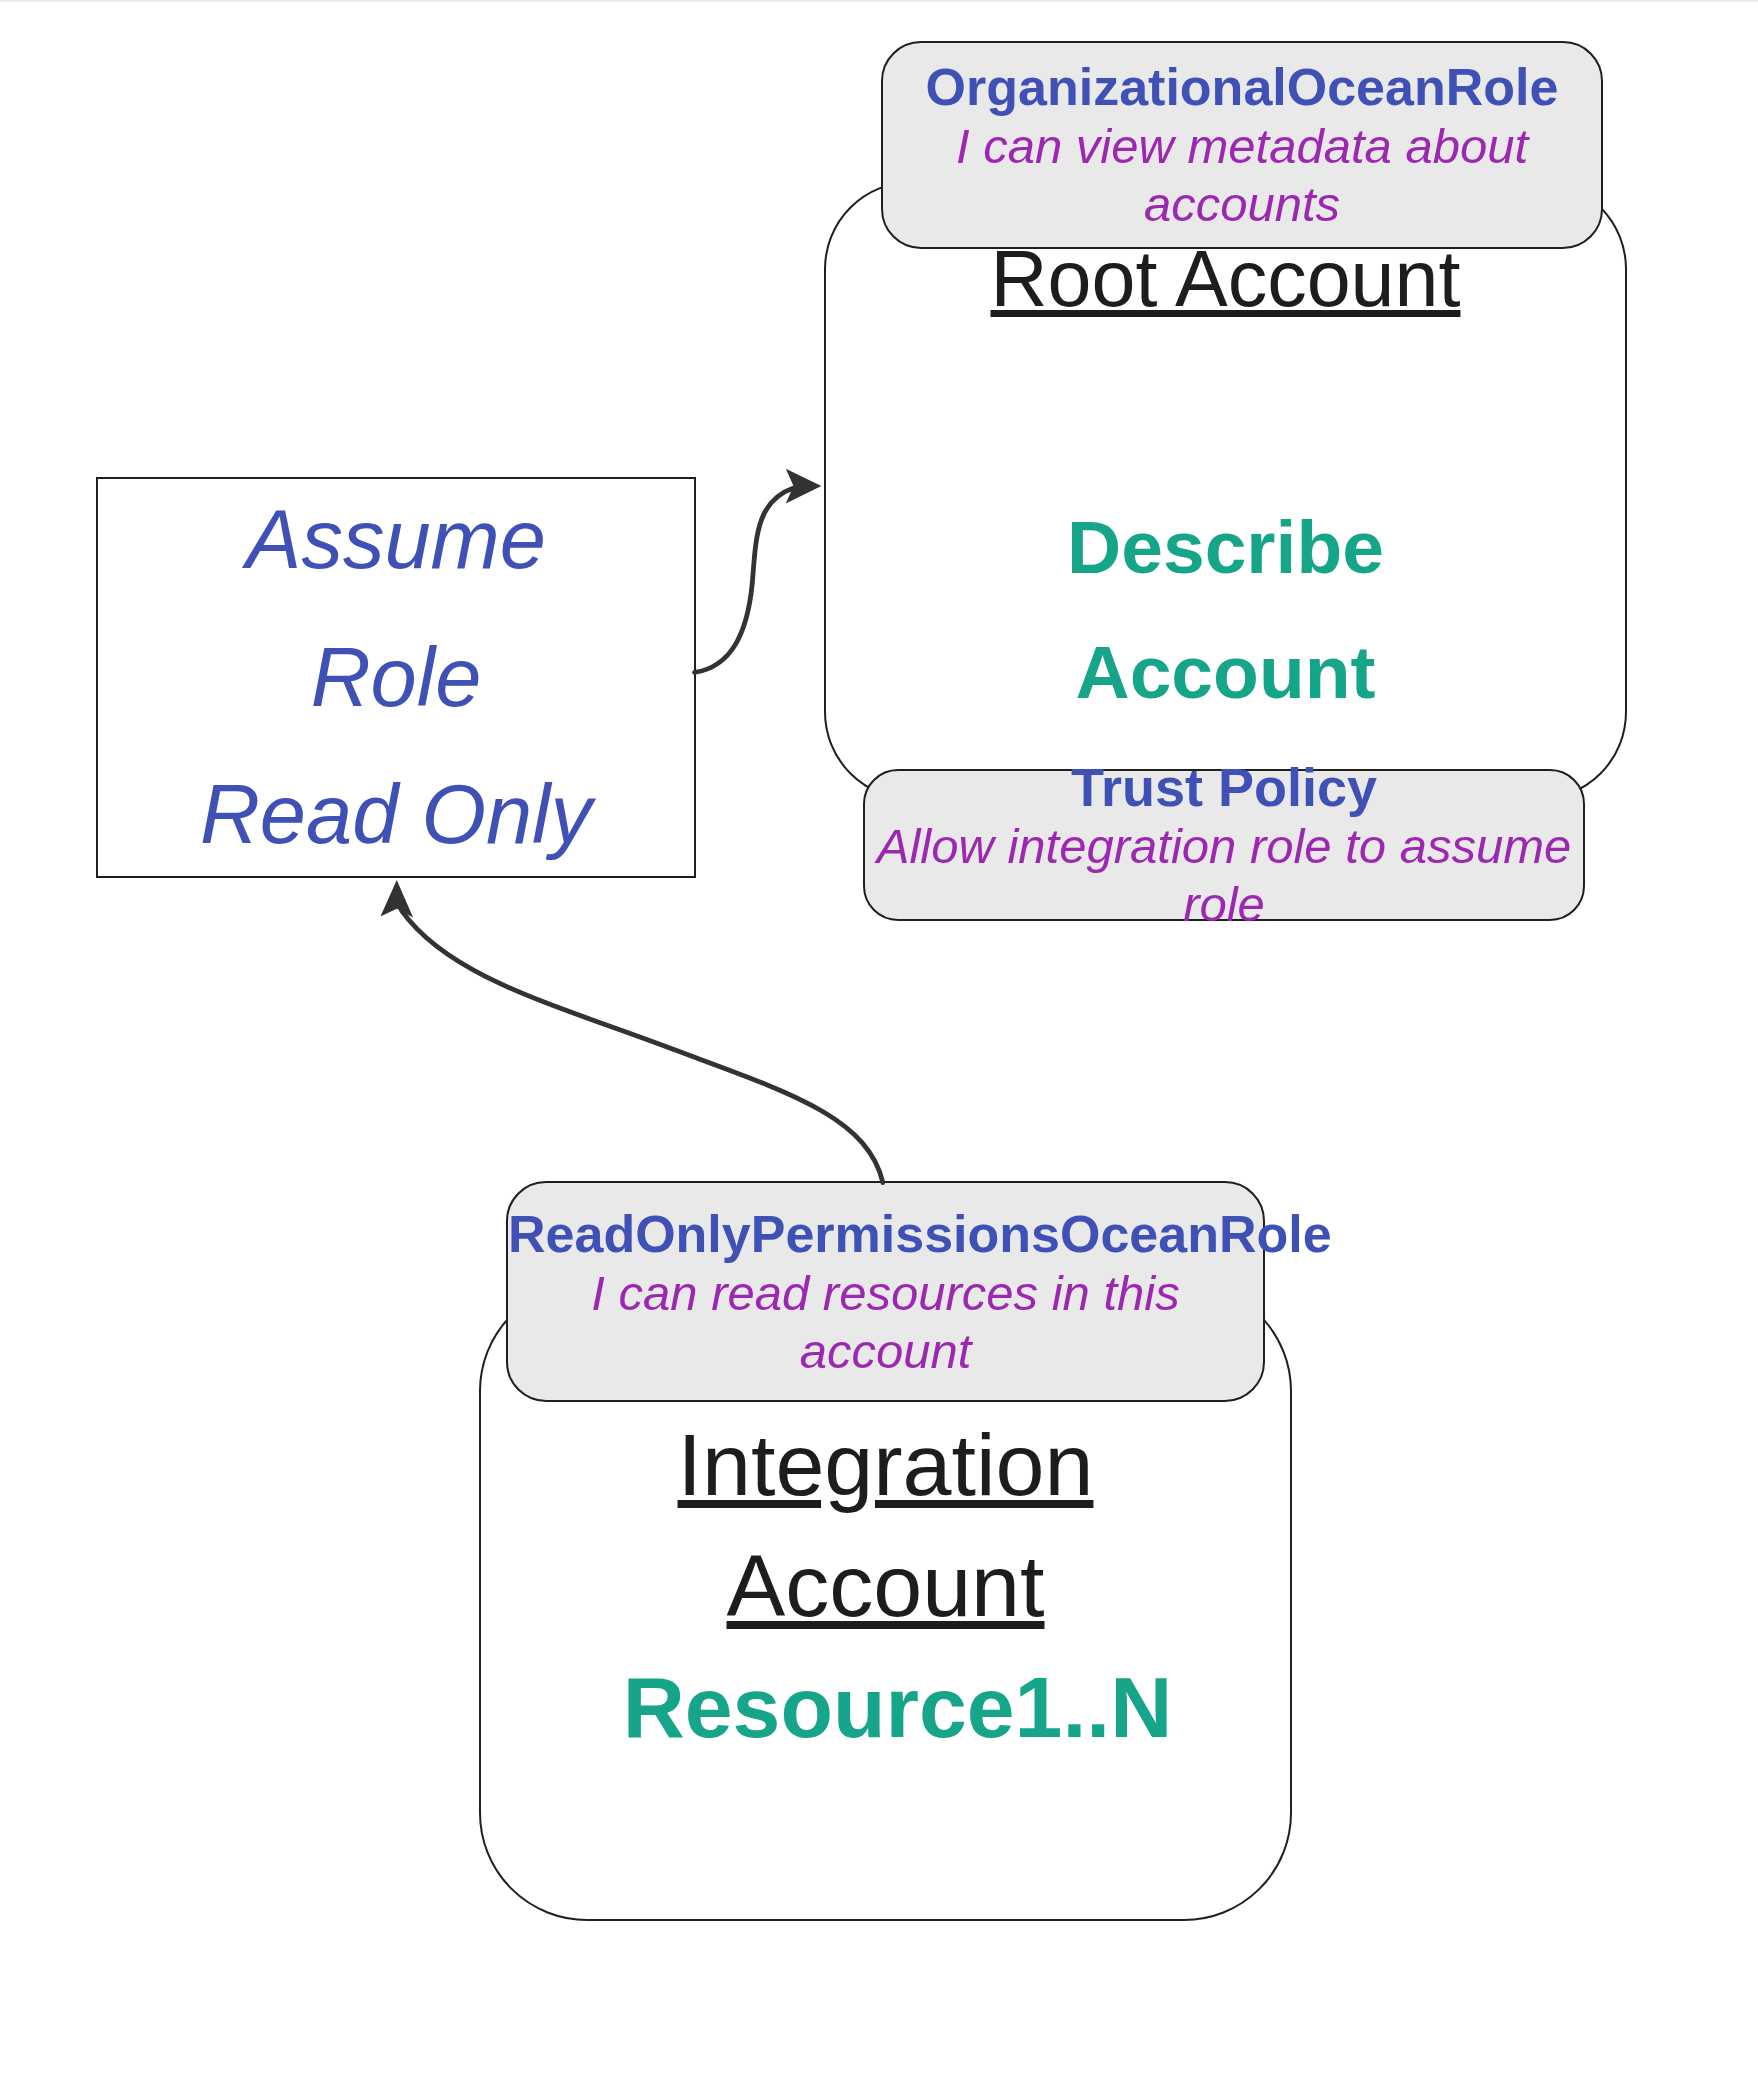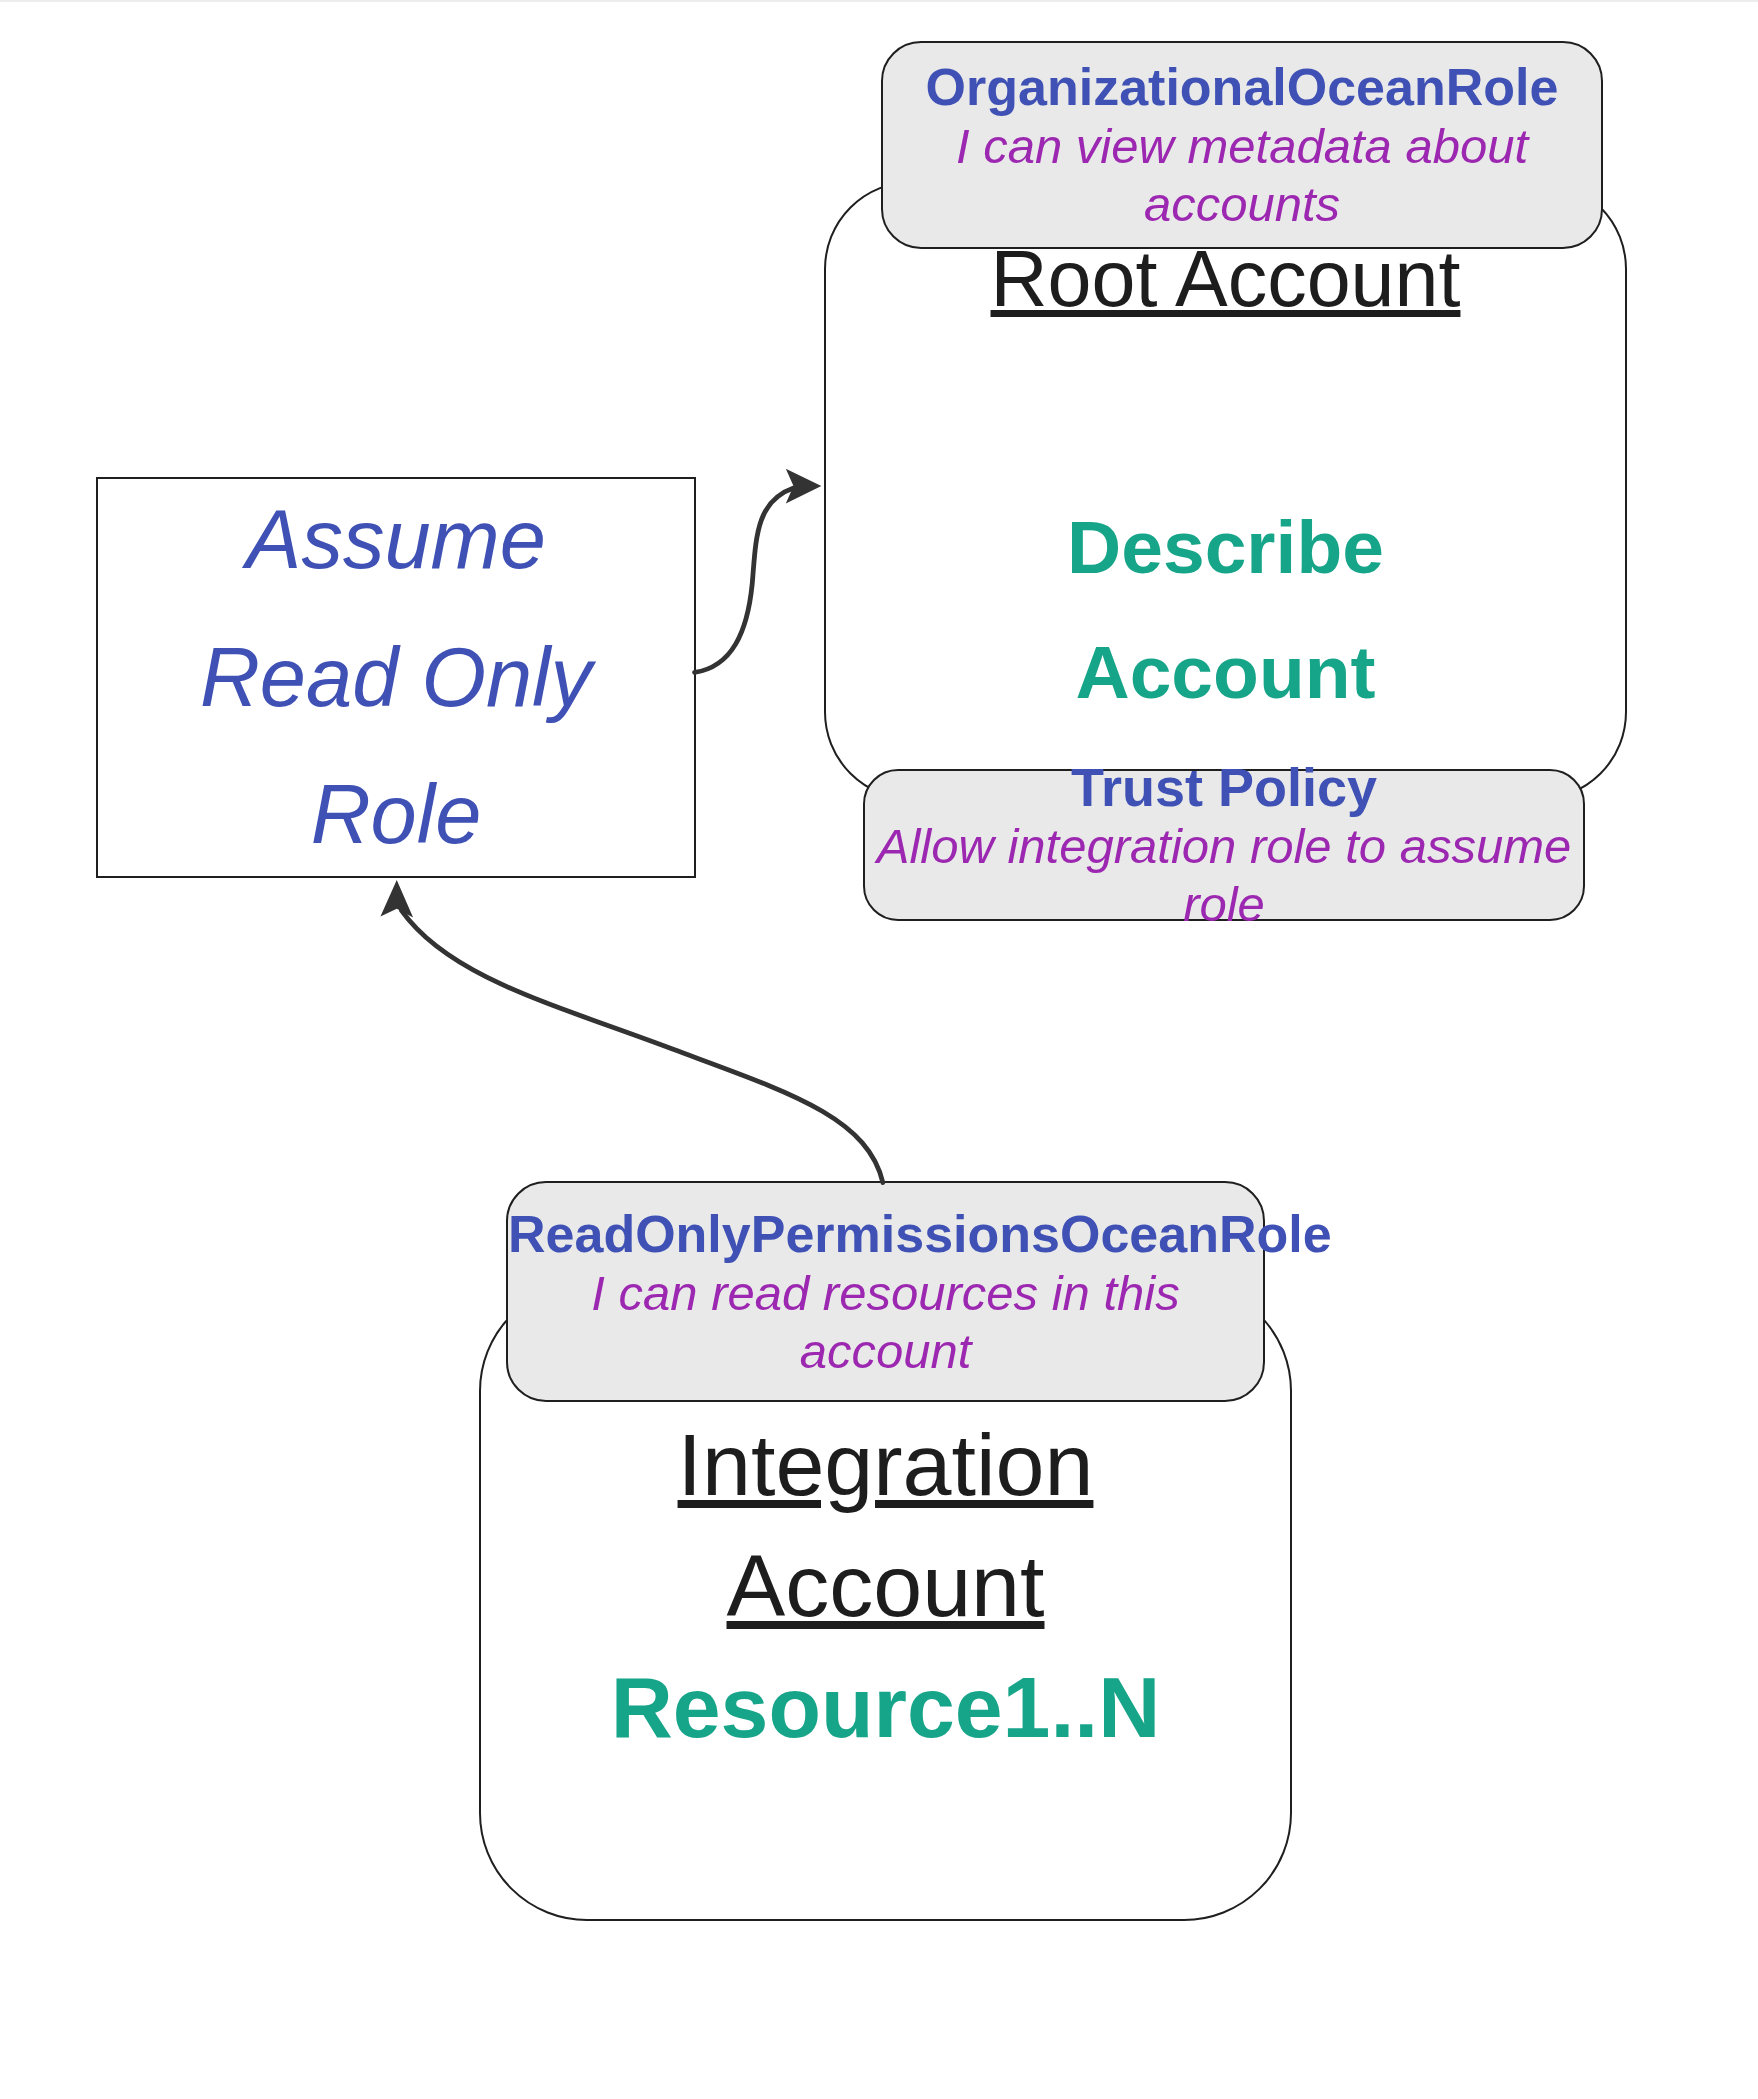--- a/index.html
+++ b/index.html
@@ -85,20 +85,21 @@
   }
   #integration-account-title {
     left: 479px; top: 1404px; width: 813px;
     font-size: 88px; line-height: 121px;
   }
   #integration-resources {
     position: absolute; left: 479px; top: 1646px; width: 813px;
     text-align: center; z-index: 2;
     font-weight: bold; font-size: 86px; line-height: 123px;
     color: var(--action-teal);
+    padding-left: 12px;
   }
   #arrows-layer {
     position: absolute; left: 0; top: 0; width: 1758px; height: 2099px;
     z-index: 4; pointer-events: none;
   }
   .arrow-path {
     fill: none;
     stroke: var(--arrow-color);
     stroke-width: 5px;
     stroke-linecap: round;
@@ -124,22 +125,22 @@
     <div class="badge-subtitle">I can view metadata about accounts</div>
   </div>
 
   <div class="badge" id="trust-policy-badge">
     <div class="badge-title">Trust Policy</div>
     <div class="badge-subtitle">Allow integration role to assume role</div>
   </div>
 
   <div class="node-box" id="assume-role-box">
     <div class="assume-line">Assume</div>
+    <div class="assume-line">Role</div>
     <div class="assume-line">Read Only</div>
-    <div class="assume-line">Role</div>
   </div>
 
   <div class="node-box" id="integration-account-box"></div>
   <div class="account-title" id="integration-account-title">
     <div>Integration</div>
     <div>Account</div>
   </div>
   <div id="integration-resources">Resource1..N</div>
 
   <div class="badge" id="readonly-role-badge">

